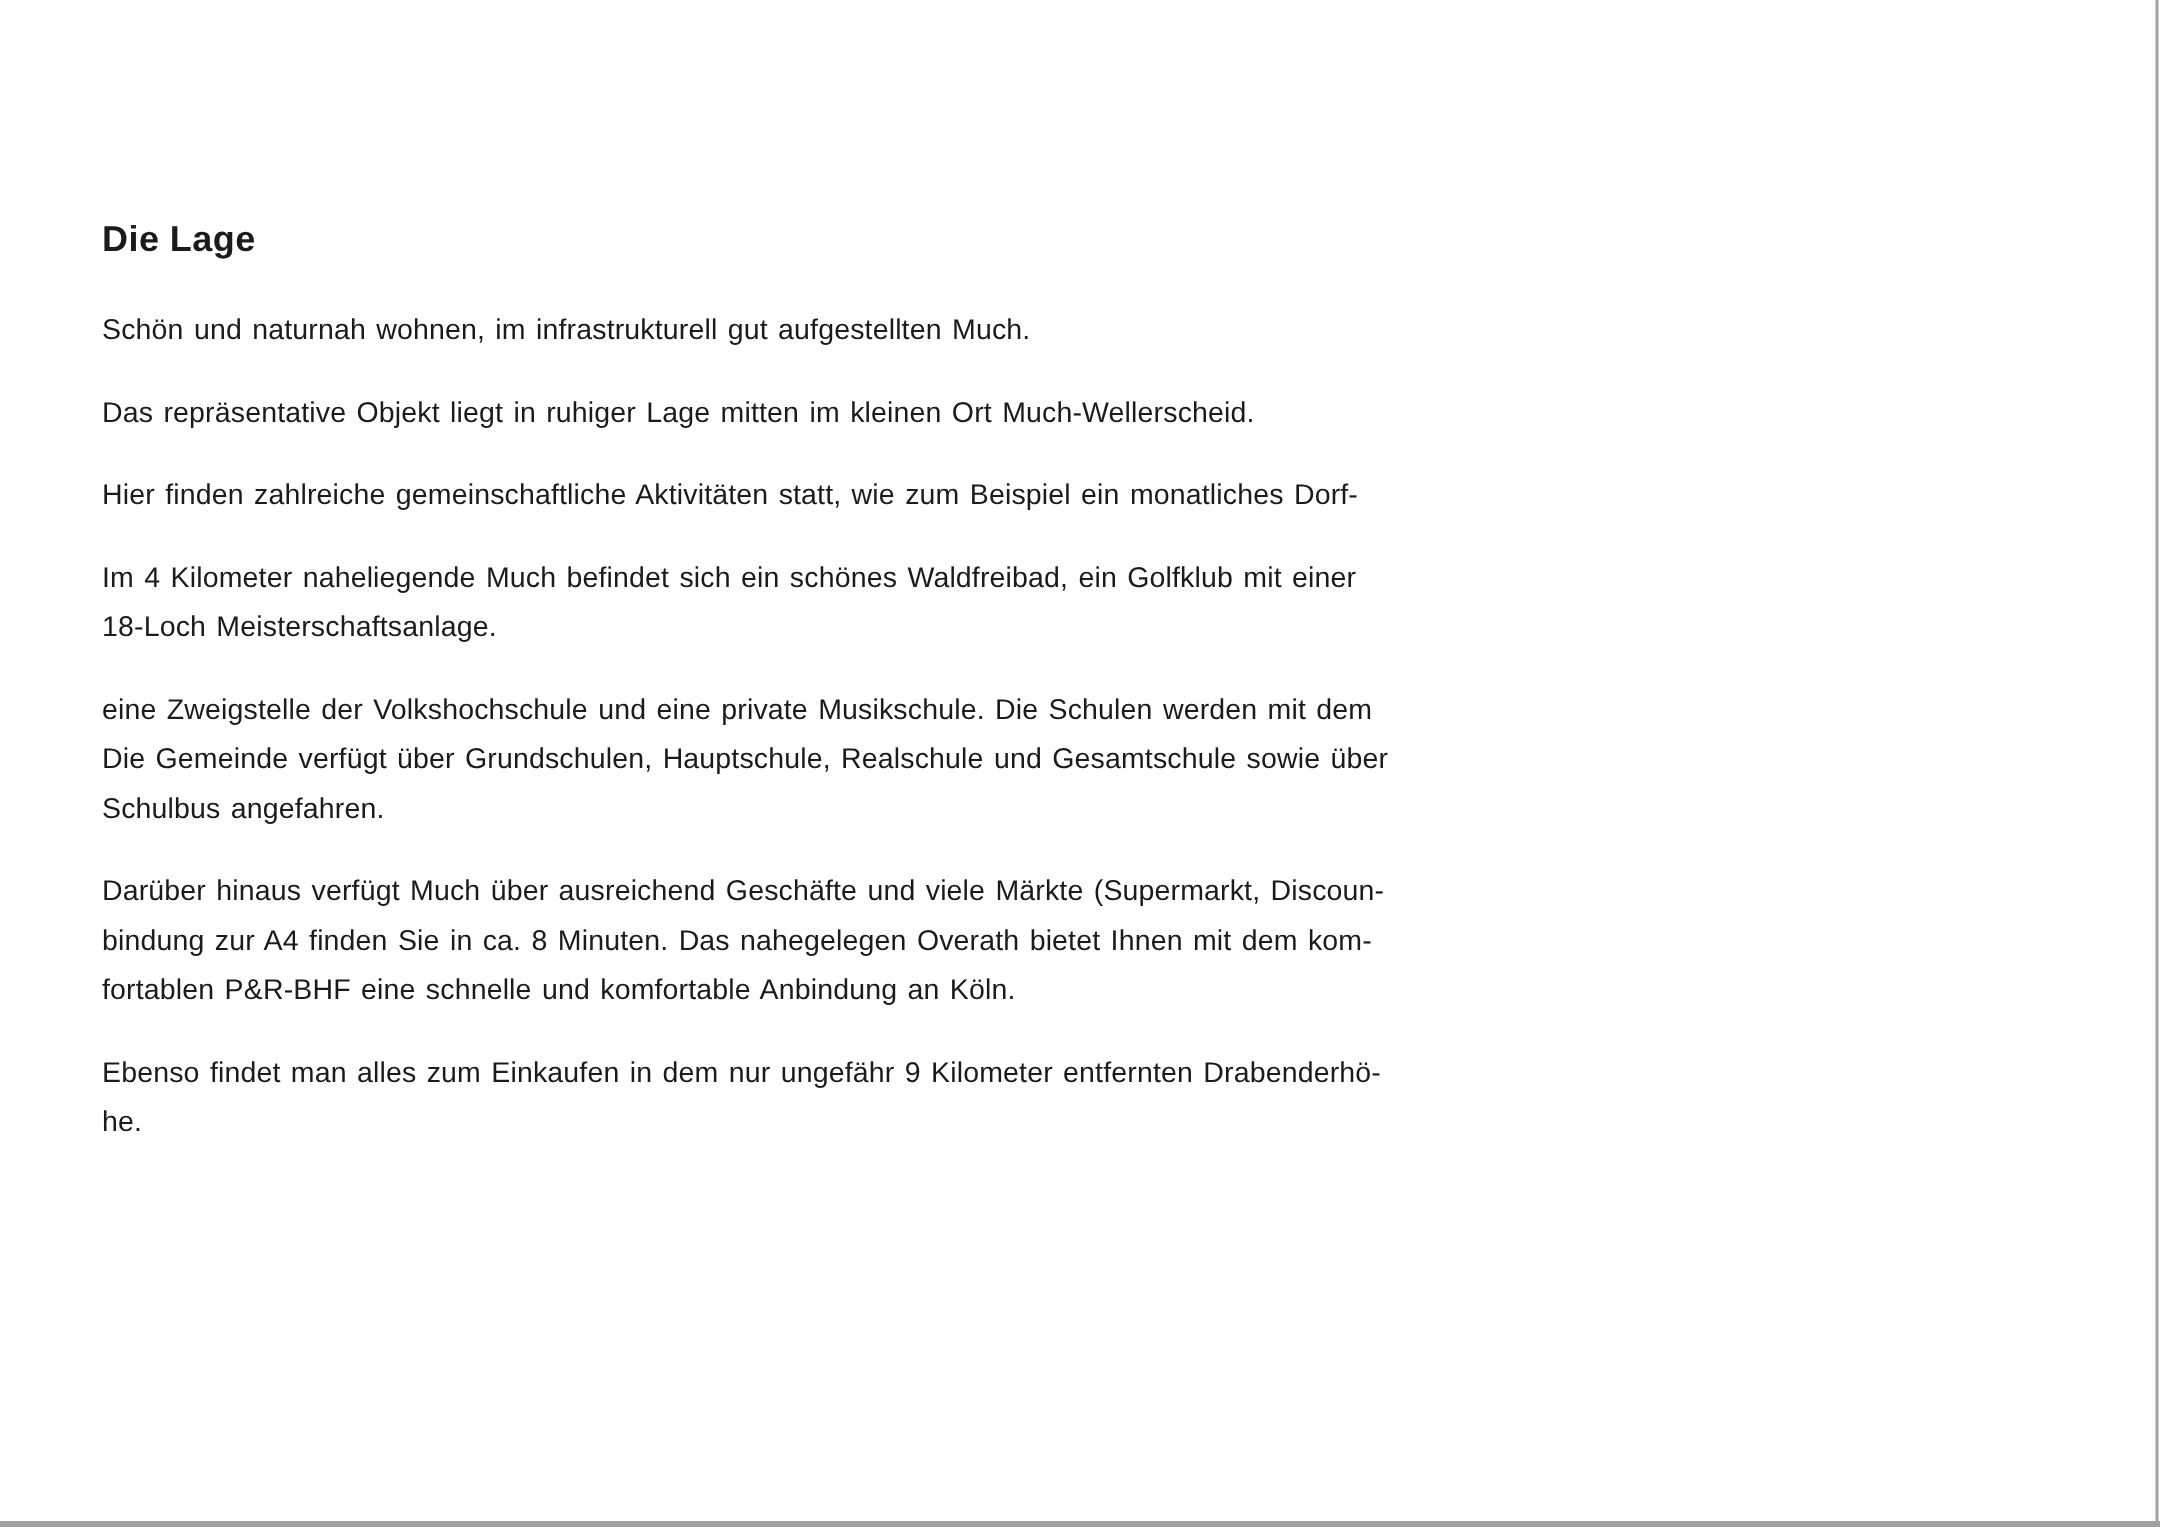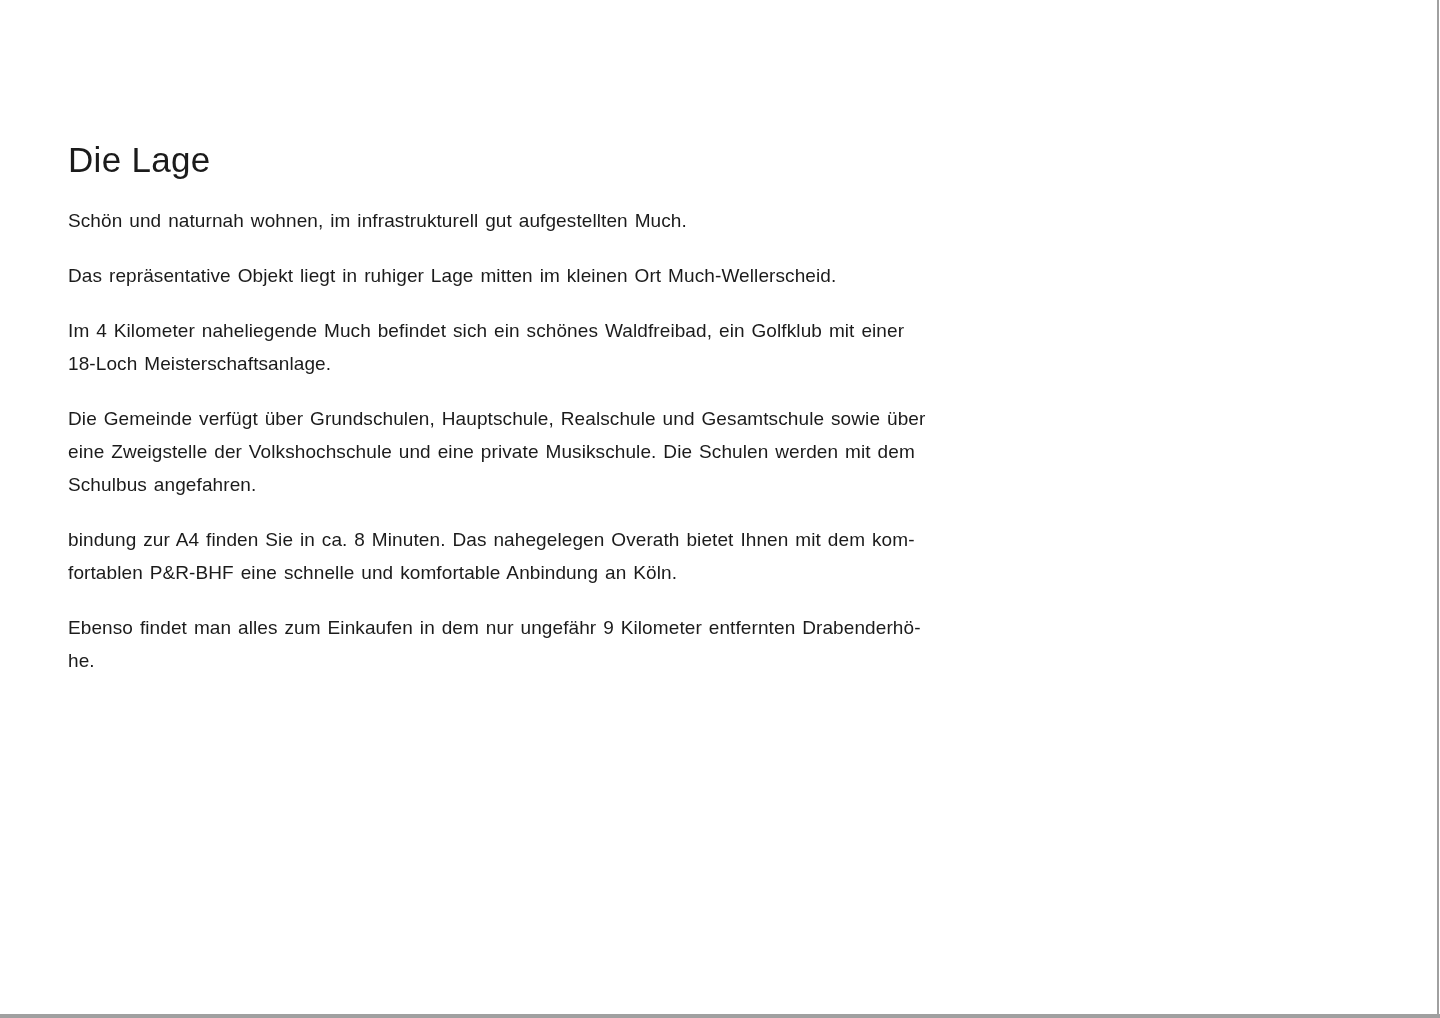--- a/index.html
+++ b/index.html
@@ -13,23 +13,23 @@
     height: 1018px;
     background: var(--bg-color, #ffffff);
     overflow: hidden;
     font-family: "Liberation Sans", sans-serif;
     color: var(--text-color, #1b1b1b);
   }
   .content {
     padding: 143px 60px 0 68px;
   }
   .doc-title {
-    font-size: 35px;
+    font-size: 24px;
     line-height: 34px;
-    font-weight: normal;
+    font-weight: bold;
     margin: 0 0 27px 0;
     letter-spacing: 0.3px;
   }
   .doc-paragraph {
     font-size: 19px;
     line-height: 33px;
     margin: 0 0 22px 0;
     word-spacing: 1.5px;
     letter-spacing: 0.1px;
   }
@@ -61,31 +61,33 @@
   <div class="content">
     <h1 class="doc-title">Die Lage</h1>
     <div id="paragraphs">
         <p class="doc-paragraph">
           <span class="doc-line">Schön und naturnah wohnen, im infrastrukturell gut aufgestellten Much.</span>
         </p>
         <p class="doc-paragraph">
           <span class="doc-line">Das repräsentative Objekt liegt in ruhiger Lage mitten im kleinen Ort Much-Wellerscheid.</span>
         </p>
         <p class="doc-paragraph">
+          <span class="doc-line">Hier finden zahlreiche gemeinschaftliche Aktivitäten statt, wie zum Beispiel ein monatliches Dorf-</span>
         </p>
         <p class="doc-paragraph">
           <span class="doc-line">Im 4 Kilometer naheliegende Much befindet sich ein schönes Waldfreibad, ein Golfklub mit einer</span>
           <span class="doc-line">18-Loch Meisterschaftsanlage.</span>
         </p>
         <p class="doc-paragraph">
+          <span class="doc-line">eine Zweigstelle der Volkshochschule und eine private Musikschule. Die Schulen werden mit dem</span>
           <span class="doc-line">Die Gemeinde verfügt über Grundschulen, Hauptschule, Realschule und Gesamtschule sowie über</span>
-          <span class="doc-line">eine Zweigstelle der Volkshochschule und eine private Musikschule. Die Schulen werden mit dem</span>
           <span class="doc-line">Schulbus angefahren.</span>
         </p>
         <p class="doc-paragraph">
+          <span class="doc-line">Darüber hinaus verfügt Much über ausreichend Geschäfte und viele Märkte (Supermarkt, Discoun-</span>
           <span class="doc-line">bindung zur A4 finden Sie in ca. 8 Minuten. Das nahegelegen Overath bietet Ihnen mit dem kom-</span>
           <span class="doc-line">fortablen P&amp;R-BHF eine schnelle und komfortable Anbindung an Köln.</span>
         </p>
         <p class="doc-paragraph">
           <span class="doc-line">Ebenso findet man alles zum Einkaufen in dem nur ungefähr 9 Kilometer entfernten Drabenderhö-</span>
           <span class="doc-line">he.</span>
         </p>
       </div>
   </div>
   <div class="edge-right"></div>

